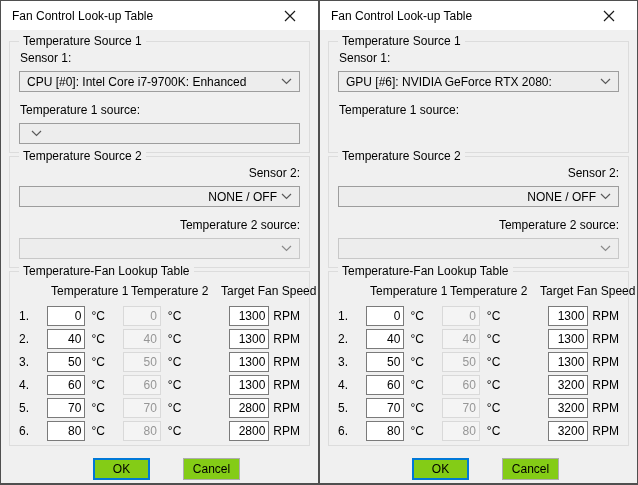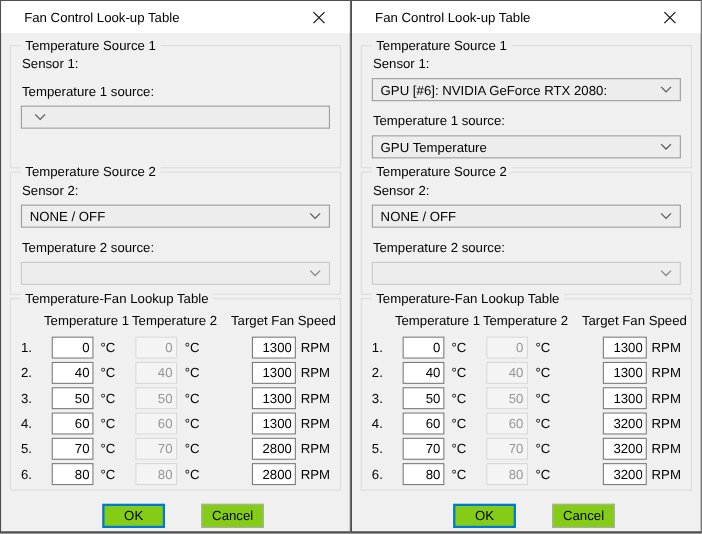--- a/index.html
+++ b/index.html
@@ -7,40 +7,40 @@
     width:638px;height:485px;display:flex;background:#4a4a4a;
     font-family:"Liberation Sans", sans-serif;color:#000;
     -webkit-font-smoothing:none;
   }
   .window{
     box-sizing:border-box;width:319px;height:485px;background:#f0f0f0;
     border:1px solid #4f4f4f;border-bottom-width:2px;
     display:flex;flex-direction:column;overflow:hidden;
   }
   .titlebar{height:29px;background:#ffffff;display:flex;align-items:center;flex:none;}
-  .title{font-size:12px;padding-left:21px;flex:1;white-space:nowrap;}
+  .title{font-size:12px;padding-left:11px;flex:1;white-space:nowrap;}
   .close-btn{width:40px;height:100%;margin-right:8px;display:flex;align-items:center;justify-content:center;background:transparent;border:none;padding:0;cursor:default;}
   .group{position:relative;margin:0 8px;border:1px solid #dcdcdc;box-sizing:border-box;flex:none;}
   .g1{margin-top:11px;height:112px;}
-  .g2{margin-top:3px;height:112px;}
+  .g2{margin-top:3px;height:112px;text-align:right;}
   .g3{margin-top:3px;height:175px;}
   .group-label{position:absolute;top:-8px;left:9px;background:#f0f0f0;padding:0 4px;font-size:12px;line-height:15px;white-space:nowrap;}
   .ginner{padding:0 9px;}
   .field-label{font-size:12px;margin:9px 0 6px 1px;}
   .field-label.second{margin-top:11px;}
   .combo{
     height:21px;border:1px solid #9d9d9d;background:#ededed;
     display:flex;align-items:center;padding:0 7px;font-size:12px;box-sizing:border-box;
   }
   .combo.disabled{border-color:#c8c8c8;background:#ededed;color:#8a8a8a;}
   .combo-text{flex:1;white-space:nowrap;overflow:hidden;}
   .chev{flex:none;margin-left:4px;}
   .theader{display:flex;margin-top:12px;}
   .th{font-size:12px;text-align:center;white-space:nowrap;}
-  .th1{margin-left:21px;width:68px;}
+  .th1{margin-left:32px;width:68px;}
   .th2{margin-left:12px;width:70px;}
   .th3{margin-left:20px;width:88px;}
   .lrows{margin-top:8px;}
   .lrow{display:flex;align-items:center;height:20px;margin-bottom:3px;}
   .rnum{width:22px;font-size:12px;}
   .nbox{
     box-sizing:border-box;height:20px;font-size:12px;font-family:inherit;
     text-align:right;padding:0 3px 0 0;border:1px solid #7a7a7a;background:#ffffff;color:#000;
   }
   .nbox:disabled{background:#f4f4f4;border-color:#d9d9d9;color:#969696;}
@@ -68,20 +68,26 @@
       <svg width="12" height="12" viewBox="0 0 12 12">
           <path d="M1 1 L11 11 M11 1 L1 11" stroke="#1a1a1a" stroke-width="1.2" fill="none"></path>
         </svg>
     </button>
   </div>
 
   <div class="group g1">
     <span class="group-label">Temperature Source 1</span>
     <div class="ginner">
       <div class="field-label">Sensor 1:</div>
+      <div class="combo">
+        <span class="combo-text">CPU [#0]: Intel Core i7-9700K: Enhanced</span>
+        <svg class="chev" width="11" height="7" viewBox="0 0 11 7">
+            <polyline points="1,1 5.5,5.5 10,1" stroke="#5a5a5a" stroke-width="1.2" fill="none"></polyline>
+          </svg>
+      </div>
       <div class="field-label second">Temperature 1 source:</div>
       <div class="combo">
         <svg class="chev" width="11" height="7" viewBox="0 0 11 7">
             <polyline points="1,1 5.5,5.5 10,1" stroke="#5a5a5a" stroke-width="1.2" fill="none"></polyline>
           </svg>
       </div>
     </div>
   </div>
 
   <div class="group g2">
@@ -191,26 +197,20 @@
     <span class="group-label">Temperature Source 1</span>
     <div class="ginner">
       <div class="field-label">Sensor 1:</div>
       <div class="combo">
         <span class="combo-text">GPU [#6]: NVIDIA GeForce RTX 2080:</span>
         <svg class="chev" width="11" height="7" viewBox="0 0 11 7">
             <polyline points="1,1 5.5,5.5 10,1" stroke="#5a5a5a" stroke-width="1.2" fill="none"></polyline>
           </svg>
       </div>
       <div class="field-label second">Temperature 1 source:</div>
-      <div class="combo">
-        <span class="combo-text">GPU Temperature</span>
-        <svg class="chev" width="11" height="7" viewBox="0 0 11 7">
-            <polyline points="1,1 5.5,5.5 10,1" stroke="#5a5a5a" stroke-width="1.2" fill="none"></polyline>
-          </svg>
-      </div>
     </div>
   </div>
 
   <div class="group g2">
     <span class="group-label">Temperature Source 2</span>
     <div class="ginner">
       <div class="field-label">Sensor 2:</div>
       <div class="combo">
         <span class="combo-text">NONE / OFF</span>
         <svg class="chev" width="11" height="7" viewBox="0 0 11 7">

